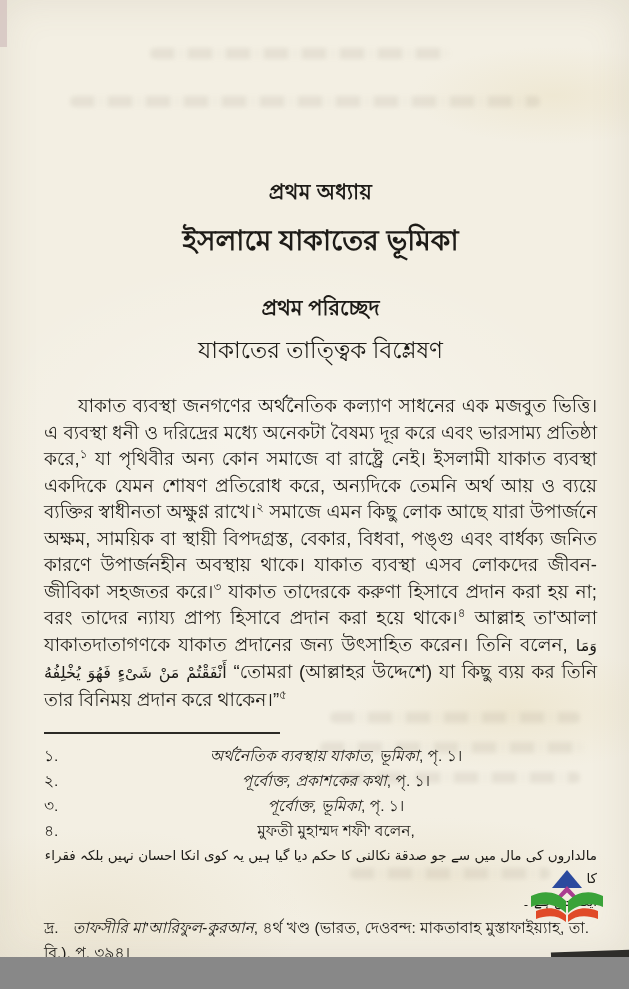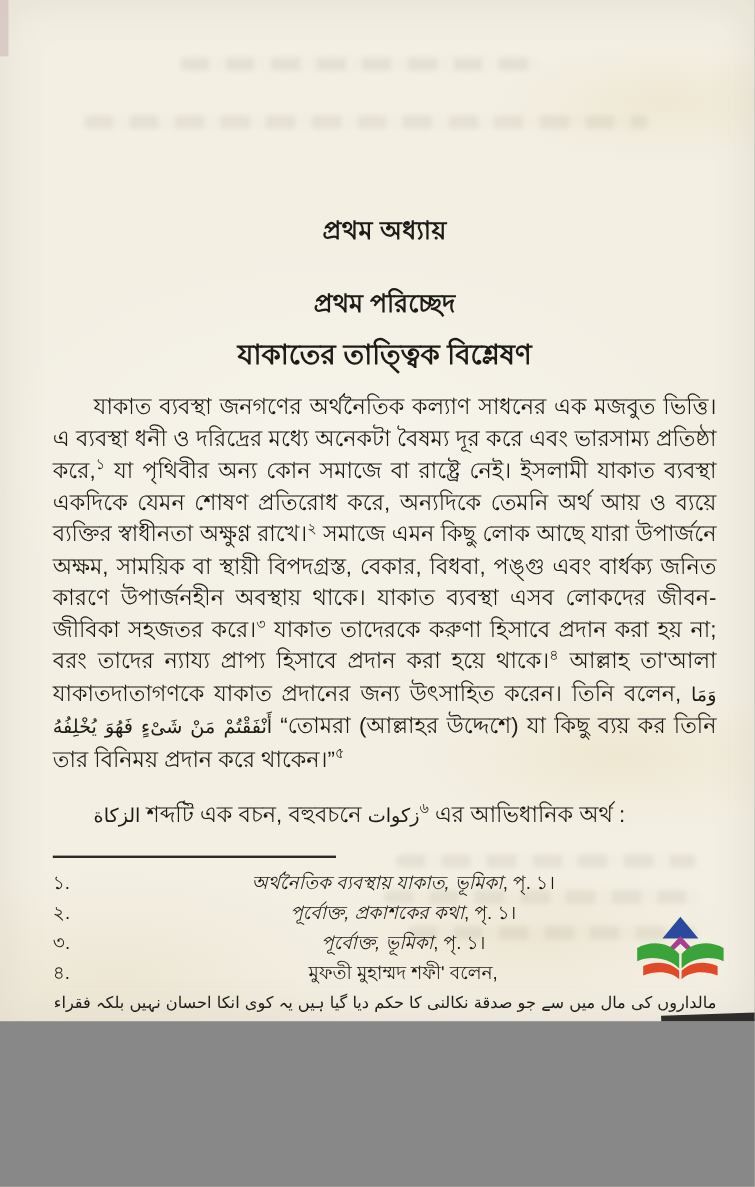--- a/index.html
+++ b/index.html
@@ -1,36 +1,36 @@
 <!DOCTYPE html>
 <html lang="bn"><head>
 <meta charset="utf-8">
 <style>
   html,body{margin:0;padding:0;}
   body{width:629px;height:989px;overflow:hidden;background:#888;}
   .page{
-    position:relative;width:629px;height:851px;overflow:hidden;
+    position:relative;width:629px;height:957px;overflow:hidden;
     color:#1d1b17;
     font-family:"Liberation Sans",sans-serif;
     background-color:#f3efe3;
     background-image:
       radial-gradient(ellipse 200px 70px at 88% 10%, rgba(222,203,148,.20), transparent 70%),
       radial-gradient(ellipse 240px 90px at 82% 74%, rgba(222,203,148,.22), transparent 70%),
       radial-gradient(ellipse 300px 130px at 15% 96%, rgba(208,188,138,.16), transparent 70%),
       radial-gradient(ellipse 260px 90px at 70% 92%, rgba(214,196,150,.18), transparent 70%),
       radial-gradient(ellipse 420px 240px at 45% 45%, rgba(255,255,255,.30), transparent 75%);
     box-shadow: inset 0 0 40px rgba(120,105,70,.12);
   }
   .content{position:absolute;left:44px;right:32px;top:0;}
   .headings{text-align:center;}
   .chapter-label{margin-top:176px;font-size:21px;font-weight:600;letter-spacing:.3px;}
   .chapter-title{margin-top:8px;font-size:28px;font-weight:700;}
   .section-label{margin-top:26px;font-size:21px;font-weight:600;}
-  .section-title{margin-top:5px;font-size:23px;font-weight:700;}
-  .para{margin-top:10px;font-size:18.5px;line-height:26.5px;text-align:justify;text-indent:34px;}
+  .section-title{margin-top:5px;font-size:23px;font-weight:400;}
+  .para{margin-top:22px;font-size:18.5px;line-height:26.5px;text-align:justify;text-indent:34px;}
   sup{font-size:12px;line-height:0;}
   .ar{font-family:"DejaVu Sans",sans-serif;font-size:16px;}
   .subhead{margin-top:15px;font-size:19.5px;font-weight:700;}
   .lead{margin-top:9px;font-size:18.5px;text-indent:34px;}
   .fn-rule{width:236px;border:none;border-top:2px solid #2b2a25;margin:17px 0 9px 0;}
   .footnotes{font-size:15.5px;line-height:25px;}
   .fn{display:flex;}
   .fn .num{flex:0 0 31px;}
   .fn .txt{flex:1;text-align:center;}
   .fnb .num-inline{margin-right:14px;}
@@ -54,27 +54,27 @@
   <div class="ghost" style="left:320px;top:742px;width:265px;"></div>
   <div class="ghost" style="left:340px;top:772px;width:240px;"></div>
   <div class="ghost" style="left:350px;top:868px;width:200px;"></div>
 
   <div class="edge-strip"></div>
 
   <div class="content">
 
     <div class="headings">
       <div class="chapter-label">প্রথম অধ্যায়</div>
+      <div class="chapter-title">ইসলামে যাকাতের ভূমিকা</div>
       <div class="section-label">প্রথম পরিচ্ছেদ</div>
       <div class="section-title">যাকাতের তাত্ত্বিক বিশ্লেষণ</div>
     </div>
 
     <p class="para"><span>যাকাত ব্যবস্থা জনগণের অর্থনৈতিক কল্যাণ সাধনের এক মজবুত ভিত্তি। এ ব্যবস্থা ধনী ও দরিদ্রের মধ্যে অনেকটা বৈষম্য দূর করে এবং ভারসাম্য প্রতিষ্ঠা করে,</span><sup>১</sup><span> যা পৃথিবীর অন্য কোন সমাজে বা রাষ্ট্রে নেই। ইসলামী যাকাত ব্যবস্থা একদিকে যেমন শোষণ প্রতিরোধ করে, অন্যদিকে তেমনি অর্থ আয় ও ব্যয়ে ব্যক্তির স্বাধীনতা অক্ষুণ্ণ রাখে।</span><sup>২</sup><span> সমাজে এমন কিছু লোক আছে যারা উপার্জনে অক্ষম, সাময়িক বা স্থায়ী বিপদগ্রস্ত, বেকার, বিধবা, পঙ্গু এবং বার্ধক্য জনিত কারণে উপার্জনহীন অবস্থায় থাকে। যাকাত ব্যবস্থা এসব লোকদের জীবন-জীবিকা সহজতর করে।</span><sup>৩</sup><span> যাকাত তাদেরকে করুণা হিসাবে প্রদান করা হয় না; বরং তাদের ন্যায্য প্রাপ্য হিসাবে প্রদান করা হয়ে থাকে।</span><sup>৪</sup><span> আল্লাহ তা'আলা যাকাতদাতাগণকে যাকাত প্রদানের জন্য উৎসাহিত করেন। তিনি বলেন, </span><span class="ar">وَمَا أَنْفَقْتُمْ مَنْ شَىْءٍ فَهُوَ يُخْلِفُهُ</span><span> “তোমরা (আল্লাহর উদ্দেশে) যা কিছু ব্যয় কর তিনি তার বিনিময় প্রদান করে থাকেন।”</span><sup>৫</sup></p>
 
-    <div class="lead"><span class="ar">الزكاة</span><span> শব্দটি এক বচন, বহুবচনে </span><span class="ar">زكوات</span><sup>৬</sup><span> এর আভিধানিক অর্থ :</span></div>
 
     <hr class="fn-rule">
 
     <div class="footnotes">
       <div class="fn">
         <span class="num">১.</span>
         <span class="txt"><span class="it">অর্থনৈতিক ব্যবস্থায় যাকাত, ভূমিকা</span><span>, পৃ. ১।</span></span>
       </div>
       <div class="fn">
         <span class="num">২.</span>

